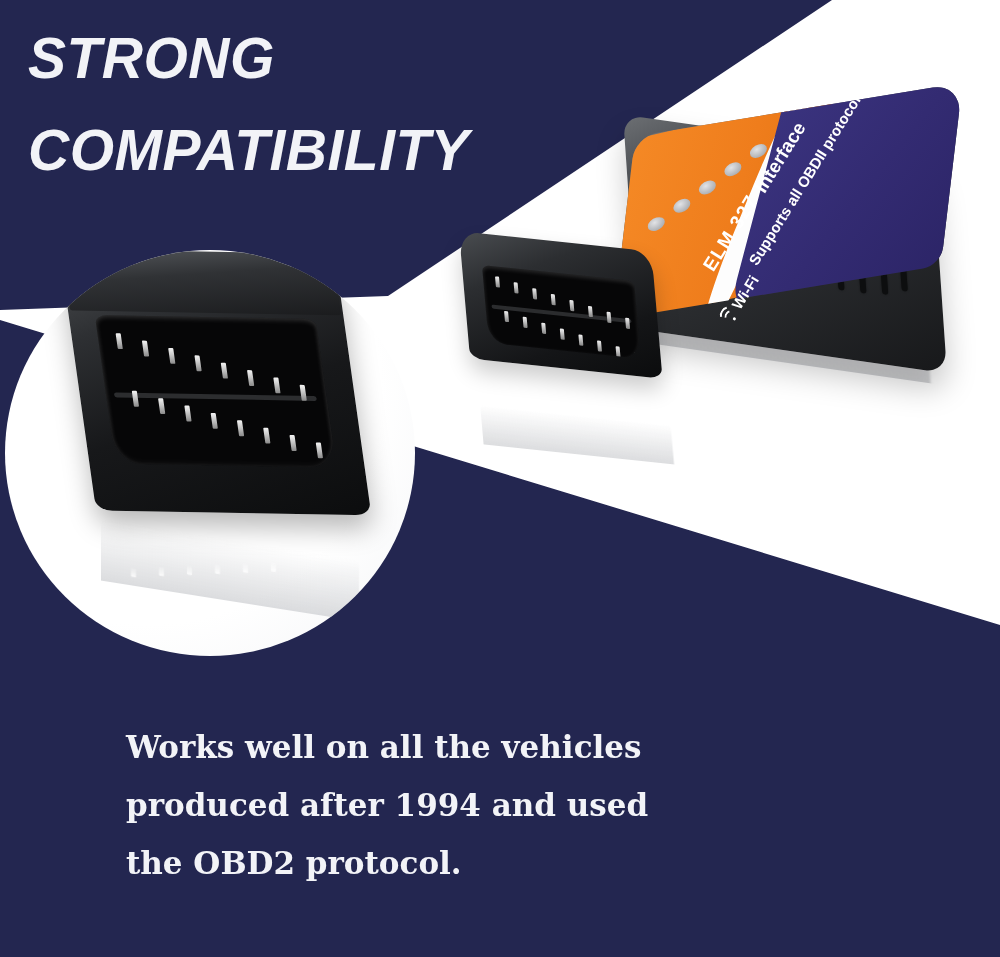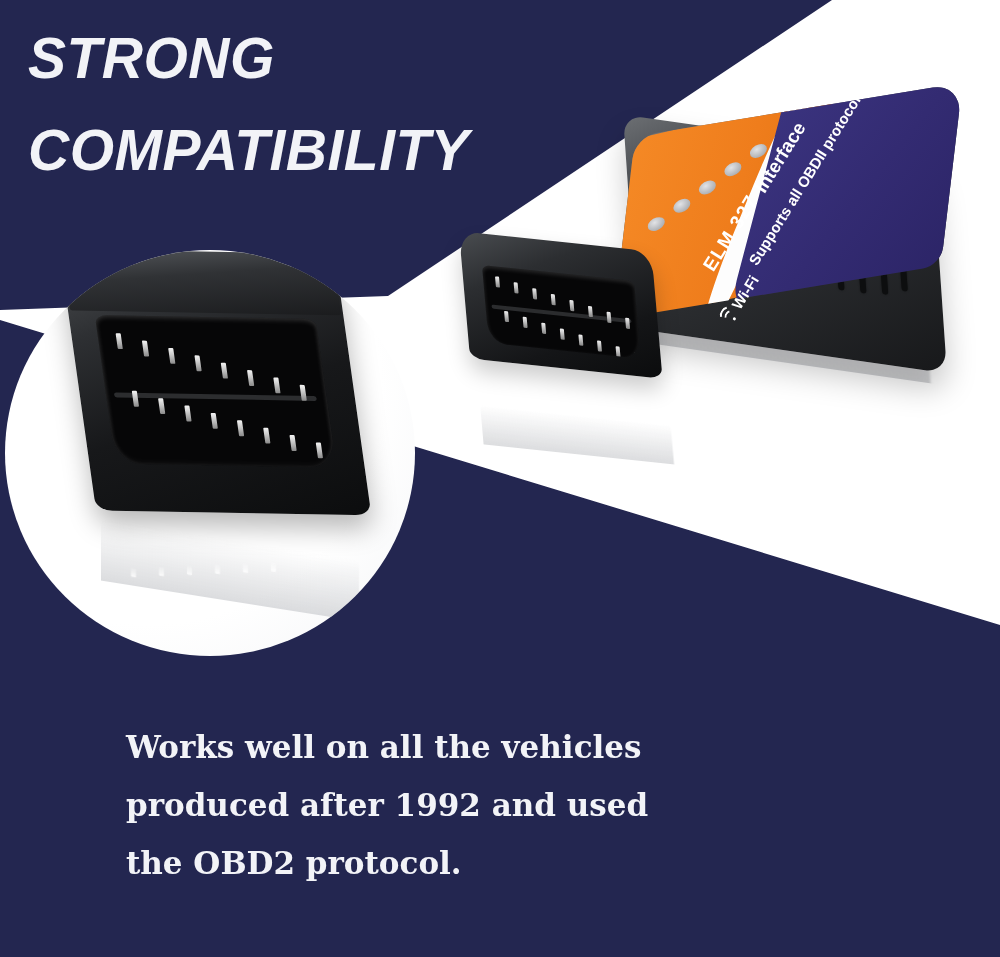--- a/index.html
+++ b/index.html
@@ -467,16 +467,16 @@
       <span class="lt-wifi">
         <span class="wifi-glyph">
           <i class="a"></i><i class="b"></i><i class="d"></i>
         </span><span>Wi-Fi</span>
       </span>
       <span class="lt-support">Supports all OBDII protocols</span>
     </div>
   </div>
 
   <div class="caption">Works well on all the vehicles
-produced after 1992 and used
+produced after 1994 and used
 the OBD2 protocol.</div>
 
 </div>
 
 </body></html>

